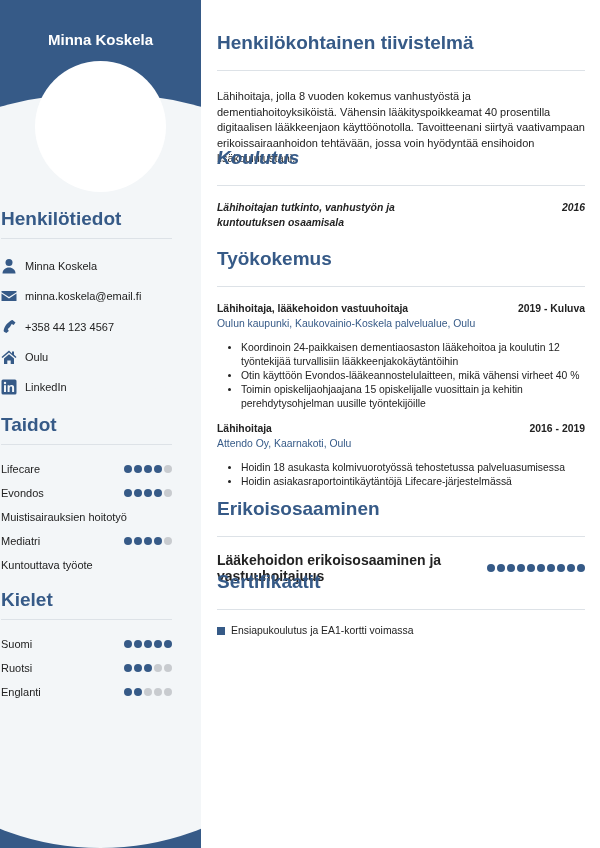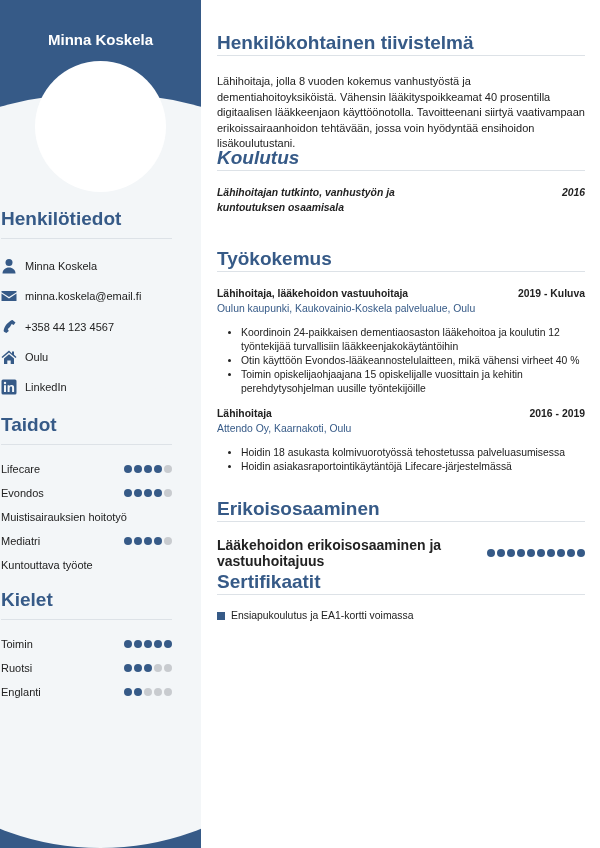--- a/index.html
+++ b/index.html
@@ -46,21 +46,21 @@
   .contact-icon svg { width: 16px; height: 16px; fill: #365a87; }
 
   .skill-list { list-style: none; margin-top: 12px; }
   .skill-item { display: flex; align-items: center; justify-content: space-between; height: 24px; font-size: 11px; color: #222; }
   .dots { display: flex; gap: 2px; }
   .dot { width: 8px; height: 8px; border-radius: 50%; background: #c8cbcf; }
   .dot.on { background: #365a87; }
 
   .main { position: absolute; left: 217px; top: 0; width: 368px; }
   .section-title {
-    font-size: 19px; color: #365a87; padding-bottom: 1px;
+    font-size: 19px; color: #365a87; padding-bottom: 16px;
     border-bottom: 1px solid #dde2e7;
   }
   .summary { font-size: 11px; line-height: 15.5px; color: #222; margin-top: 18px; }
 
   .entry-head { display: flex; justify-content: space-between; align-items: flex-start; font-size: 10.4px; font-weight: bold; color: #222; line-height: 15px; }
   .entry-sub { font-size: 10.4px; color: #365a87; line-height: 15px; }
   .bullets { margin-top: 10px; padding-left: 24px; font-size: 10.4px; line-height: 14px; color: #222; }
   .bullets li { margin-bottom: 0; }
 
   .expertise-row { display: flex; justify-content: space-between; align-items: center; font-size: 14px; font-weight: bold; }
@@ -173,21 +173,21 @@
       <li class="skill-item">
         <span>Kuntouttava työote</span>
       </li>
     </ul>
   </section>
 
   <section class="side-section" style="top:589px;">
     <h2 class="side-title">Kielet</h2>
     <ul class="skill-list">
       <li class="skill-item">
-        <span>Toimin</span>
+        <span>Suomi</span>
         <span class="dots">
             <span class="dot on"></span>
             <span class="dot on"></span>
             <span class="dot on"></span>
             <span class="dot on"></span>
             <span class="dot on"></span>
           </span>
       </li>
       <li class="skill-item">
         <span>Ruotsi</span>

